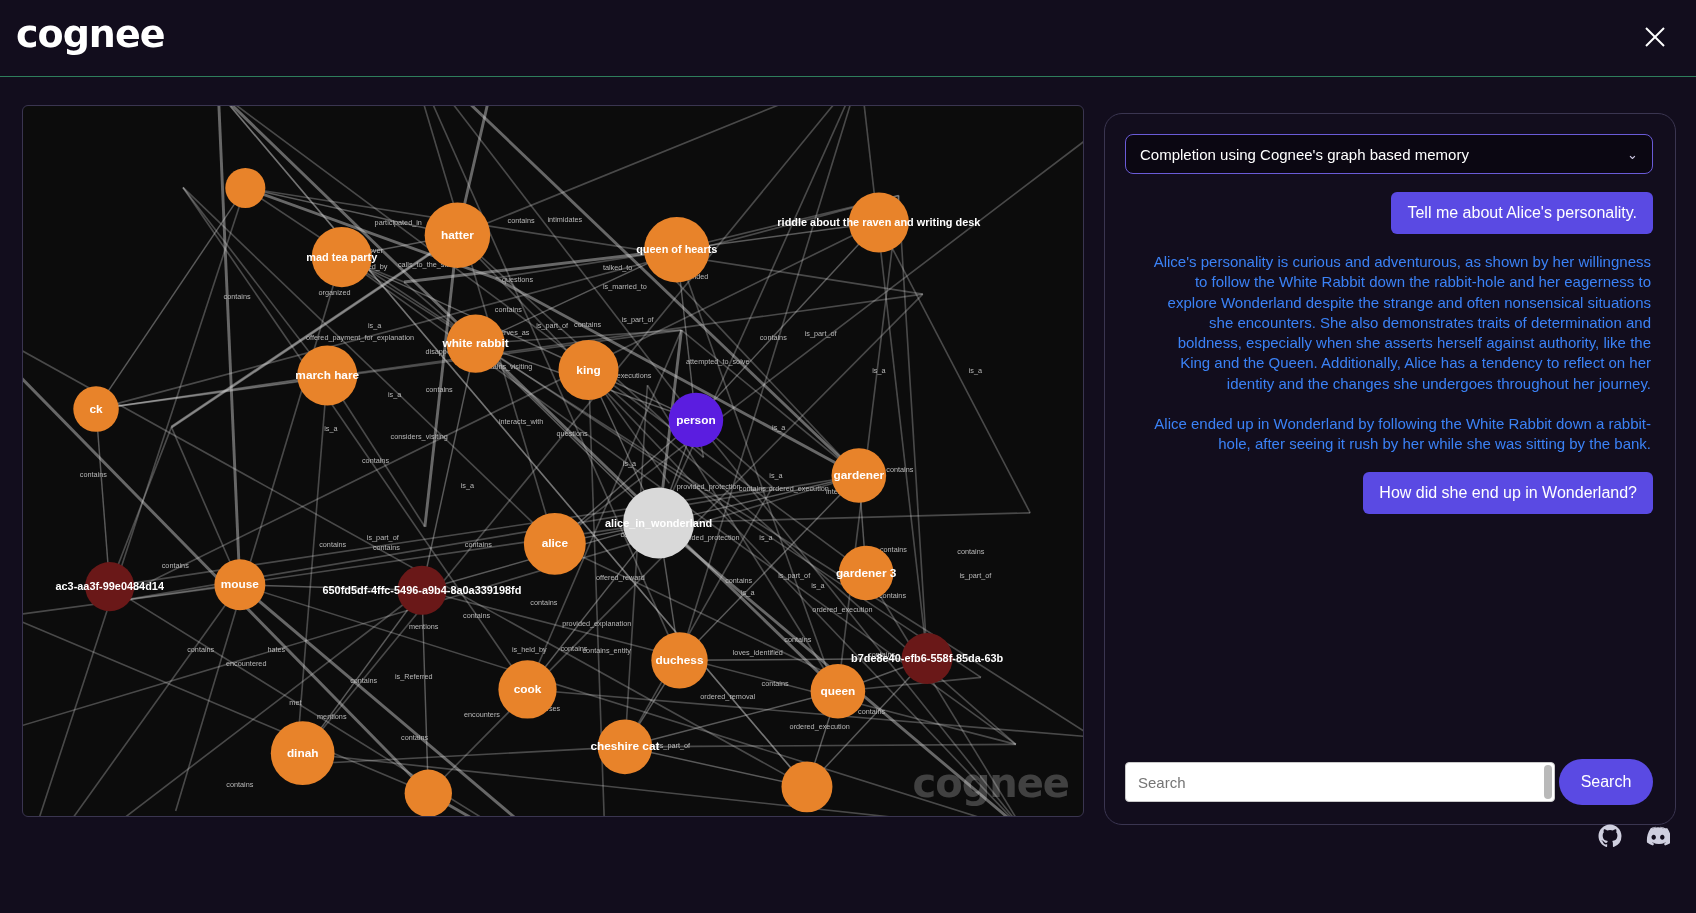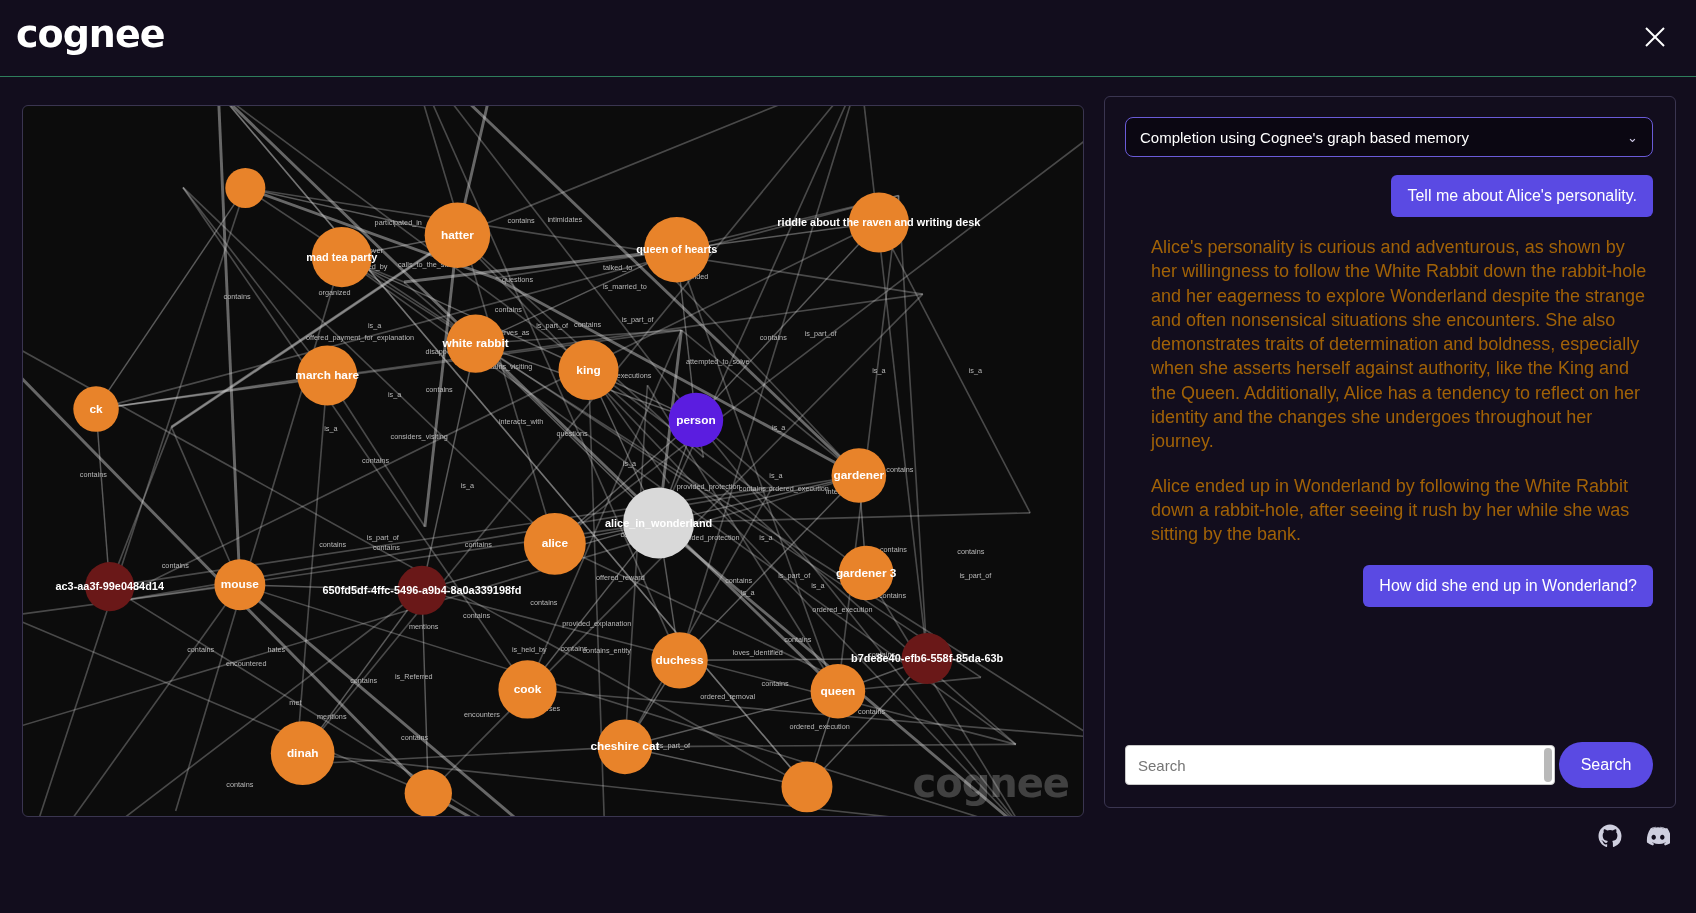--- a/index.html
+++ b/index.html
@@ -69,26 +69,26 @@
     color: rgba(255,255,255,0.22);
     letter-spacing: -1px;
     font-family: "DejaVu Sans", sans-serif;
     pointer-events: none;
   }
 
   
   .chat-panel {
     position: absolute;
     left: 1104px;
-    top: 96px;
+    top: 113px;
     width: 570px;
     height: 710px;
     background: #120d1d;
     border: 1px solid #3a3550;
-    border-radius: 6px;
+    border-radius: 18px;
   }
   .mode-select {
     position: absolute;
     left: 20px;
     top: 20px;
     width: 528px;
     height: 40px;
     background: #0b0712;
     border: 1px solid #6a5bd8;
     border-radius: 8px;
@@ -120,24 +120,24 @@
   .bubble-user {
     background: #5a4ae3;
     color: #ffffff;
     font-size: 16px;
     padding: 12px 16px;
     border-radius: 6px;
     max-width: 420px;
     text-align: left;
   }
   .bubble-assistant {
-    color: #a16207;
-    font-size: 18px;
+    color: #3b82f6;
+    font-size: 15px;
     line-height: 1.35;
-    text-align: left;
+    text-align: right;
     max-width: 500px;
     padding: 2px 2px;
   }
 
   .search-row {
     position: absolute;
     left: 20px;
     bottom: 18px;
     width: 528px;
     height: 44px;

